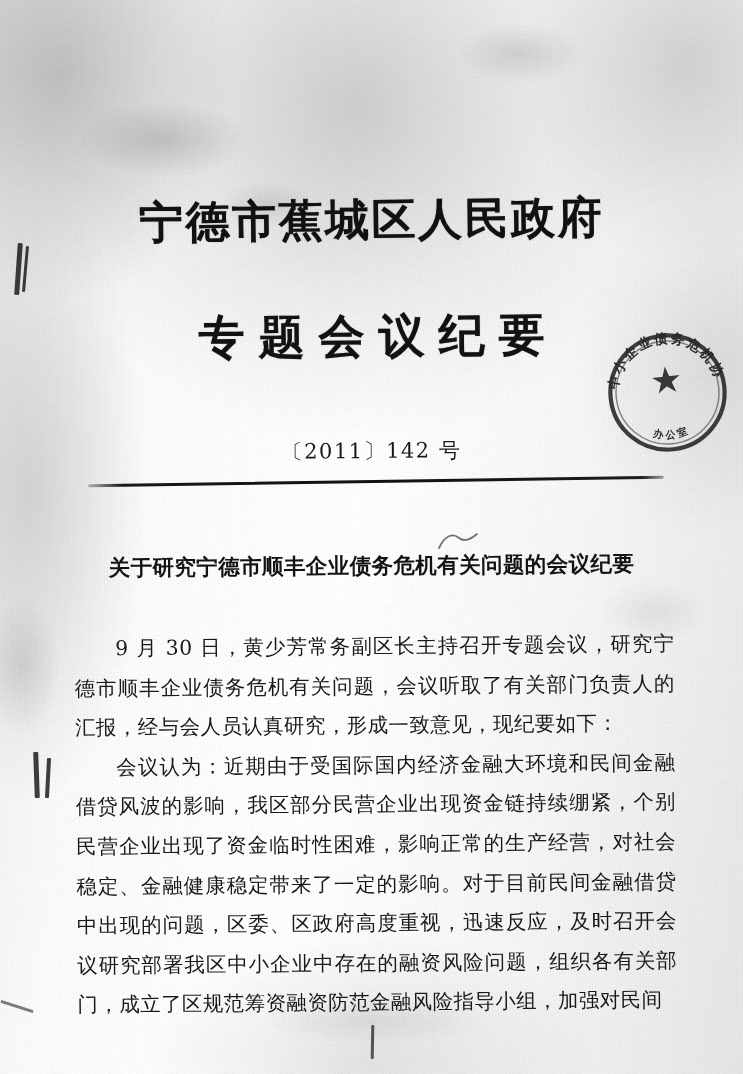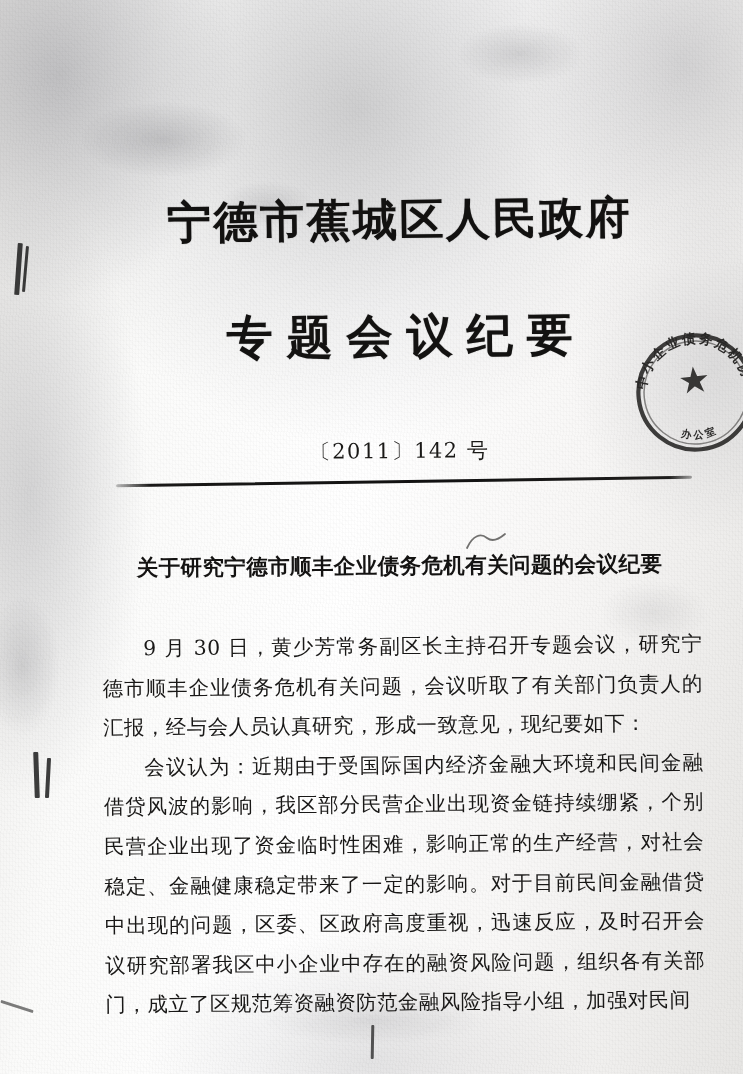--- a/index.html
+++ b/index.html
@@ -55,21 +55,20 @@
       radial-gradient(ellipse 9% 3% at 36% 19%, rgba(120,120,126,0.20), rgba(255,255,255,0) 70%),
       radial-gradient(ellipse 7% 9% at 3% 62%, rgba(130,130,136,0.26), rgba(255,255,255,0) 72%),
       radial-gradient(ellipse 10% 4% at 88% 57%, rgba(130,130,136,0.16), rgba(255,255,255,0) 72%),
       radial-gradient(ellipse 20% 3% at 50% 95%, rgba(130,130,136,0.18), rgba(255,255,255,0) 74%);
   }
 
   
   .content {
     position: absolute;
     inset: 0;
-    margin-left: 28px;
   }
 
   
   .doc-title {
     position: absolute;
     top: 198px;
     left: 0;
     width: 743px;
     text-align: center;
     font-family: "DejaVu Serif", "Liberation Serif", serif;

